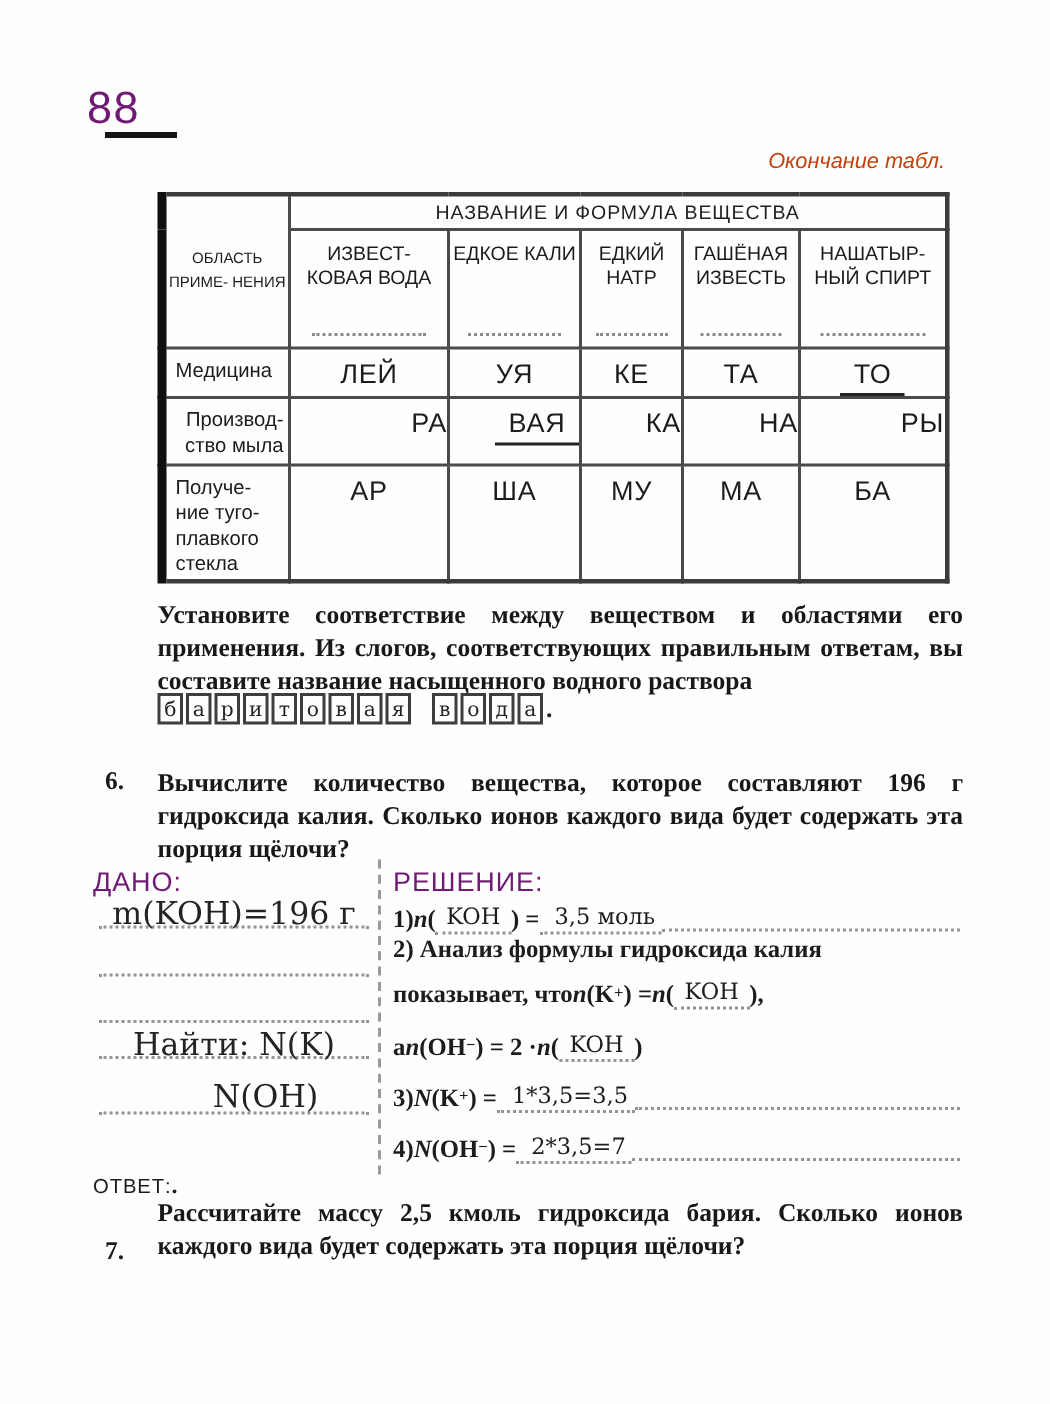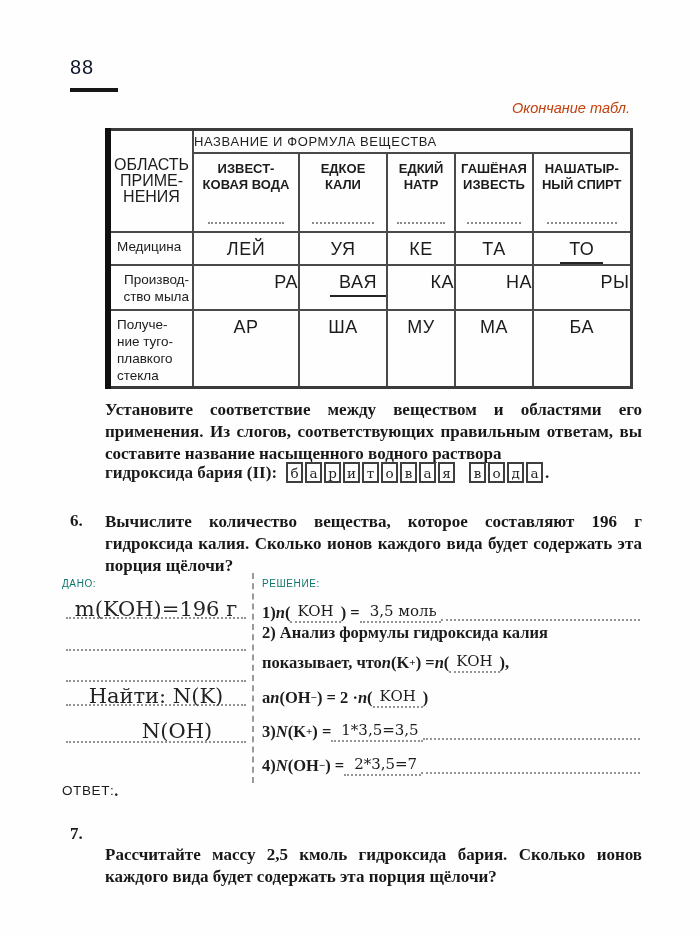--- a/index.html
+++ b/index.html
@@ -12,37 +12,37 @@
     overflow: hidden;
     font-family: "Liberation Serif", "DejaVu Serif", serif;
   }
   .sans  { font-family: "Liberation Sans", "DejaVu Sans", sans-serif; }
   .printed { font-family: "Liberation Serif", "DejaVu Serif", serif; font-weight: bold; }
   .hw { font-family: "DejaVu Serif", serif; font-weight: normal; color: #232323; }
   .iv { font-style: italic; font-weight: bold; }
   .sup { font-size: 11px; position: relative; top: -5px; font-weight: bold; }
 
   
-  #page-number { position: absolute; left: 70px; top: 56px; font-size: 20px; letter-spacing: 1px; color: #0f172a; }
+  #page-number { position: absolute; left: 58px; top: 56px; font-size: 30px; letter-spacing: 1px; color: #701a75; }
   #page-number-rule { position: absolute; left: 70px; top: 88px; width: 48px; height: 4px; background: #161616; }
 
   
   #continuation-note { position: absolute; top: 100px; right: 70px; font-style: italic; font-size: 14.5px; color: #c2410c; }
 
   
   #apps-table { position: absolute; left: 105px; top: 128px; border-collapse: collapse; table-layout: fixed;
                 border: 3px solid #3b3b3b; border-left: 6px solid #101010; }
   #apps-table td { border: 2px solid #4a4a4a; padding: 0; }
-  .tophdr { height: 23px; text-align: left; font-size: 13px; letter-spacing: .6px; color: #1f1f1f;
+  .tophdr { height: 23px; text-align: center; font-size: 13px; letter-spacing: .6px; color: #1f1f1f;
             font-family: "Liberation Sans", sans-serif; }
-  .corner { text-align: center; font-size: 16px; line-height: 16px; vertical-align: middle;
+  .corner { text-align: center; font-size: 10px; line-height: 16px; vertical-align: middle;
             font-family: "Liberation Sans", sans-serif; padding: 2px; }
   .subhdr { height: 77px; vertical-align: top; font-family: "Liberation Sans", sans-serif; }
   .subhdr-in { height: 77px; display: flex; flex-direction: column; align-items: center; padding: 7px 2px 7px; }
-  .subhdr-in .lbl { text-align: center; font-size: 13px; line-height: 16px; font-weight: bold; }
+  .subhdr-in .lbl { text-align: center; font-size: 13px; line-height: 16px; }
   .formula-dots { margin-top: auto; width: 76%; border-bottom: 2px dotted #8a8a8a; height: 2px; }
   .rowlabel { text-align: left; vertical-align: top; font-size: 13.5px; line-height: 17px;
               font-family: "Liberation Sans", sans-serif; padding: 5px 3px 2px 6px !important; }
   .syll { text-align: center; vertical-align: top; font-size: 18px; letter-spacing: .5px;
           font-family: "Liberation Sans", sans-serif; padding-top: 6px !important; }
   tr.r1 td { height: 30px; }
   tr.r2 td { height: 45px; text-align: right; }
   tr.r3 td { height: 77px; }
   .mark { display: inline-block; border-bottom: 2.5px solid #242424; padding: 0 9px 2px; }
 
@@ -53,24 +53,24 @@
   #intro-last { position: absolute; left: 105px; top: 462px; width: 560px; display: flex; align-items: center; }
   #intro-last .printed { font-size: 17px; margin-right: 9px; }
   .lbox { display: inline-flex; align-items: center; justify-content: center;
           width: 17px; height: 21px; border: 2px solid #3e3e3e; margin-right: 2px;
           font-size: 13.5px; }
   .word-gap { width: 12px; }
   .probnum { position: absolute; left: 70px; font-size: 17px; font-weight: bold; }
   #p6-num { top: 511px; }
   #p6-text { top: 511px; }
   #p7-num { top: 824px; }
-  #p7-text { top: 844px; }
-
-  
-  .zone-label { position: absolute; font-size: 10px; letter-spacing: .6px; color: #0f766e;
+  #p7-text { top: 798px; }
+
+  
+  .zone-label { position: absolute; font-size: 18px; letter-spacing: .6px; color: #701a75;
                 font-family: "Liberation Sans", sans-serif; }
   #given-label { left: 62px; top: 578px; }
   #solution-label { left: 262px; top: 578px; }
   #zone-divider { position: absolute; left: 252px; top: 573px; height: 210px; width: 0;
                   border-left: 2px dashed #9a9a9a; }
   .given-line { position: absolute; left: 66px; width: 180px; border-bottom: 2px dotted #949494;
                 text-align: center; font-size: 21px; }
   #given-line-1 { top: 597px; height: 22px; }
   #given-line-2 { top: 630px; height: 21px; }
   #given-line-3 { top: 661px; height: 21px; }
@@ -170,21 +170,20 @@
     <td class="syll">ША</td>
     <td class="syll">МУ</td>
     <td class="syll">МА</td>
     <td class="syll">БА</td>
   </tr>
 </tbody>
   </table>
 
 <div id="intro-text" class="para">Установите соответствие между веществом и областями его применения. Из слогов, соответствующих правильным ответам, вы составите название насыщенного водного раствора</div>
 <div id="intro-last">
-  <span class="printed">гидроксида бария (II):</span>
   <span class="lbox hw">б</span>
   <span class="lbox hw">а</span>
   <span class="lbox hw">р</span>
   <span class="lbox hw">и</span>
   <span class="lbox hw">т</span>
   <span class="lbox hw">о</span>
   <span class="lbox hw">в</span>
   <span class="lbox hw">а</span>
   <span class="lbox hw">я</span>
   <span class="word-gap"></span>

